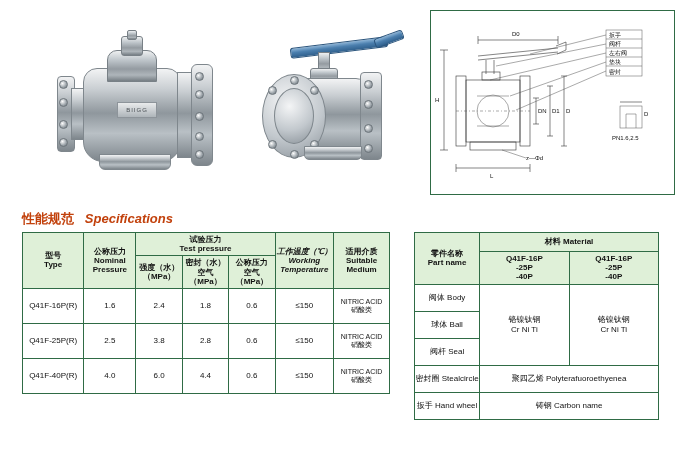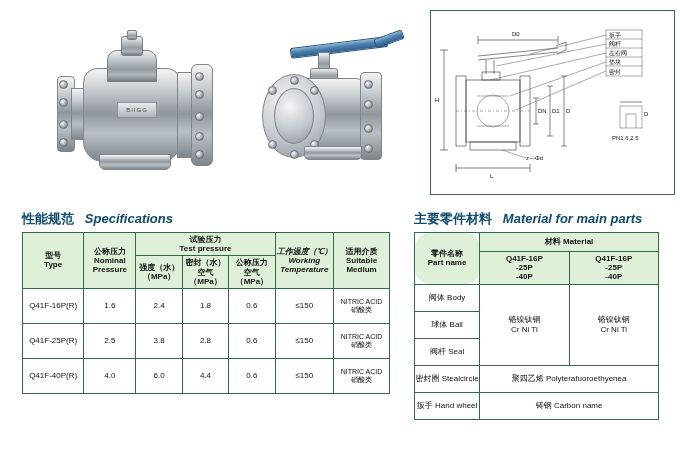--- a/index.html
+++ b/index.html
@@ -75,21 +75,21 @@
     left: 430px; top: 10px;
     width: 245px; height: 185px;
   }
   .drawing svg { display: block; }
 
   
   .sec-head {
     position: absolute;
     font-weight: bold;
     font-size: 13px;
-    color: #0c4a6e;
+    color: #c2410c;
     white-space: nowrap;
   }
   .sec-head .cn { font-size: 13px; }
   .sec-head .en { font-size: 13px; font-style: italic; }
   #spec-head { left: 22px; top: 210px; }
   #mat-head  { left: 414px; top: 210px; }
 
   
   table {
     border-collapse: collapse;
@@ -283,25 +283,20 @@
       </svg>
     </div>
   </div>
 
   <div class="sec-head" id="spec-head">
     <span class="cn">性能规范</span>
     &nbsp;
     <span class="en">Specifications</span>
   </div>
 
-  <div class="sec-head" id="mat-head">
-    <span class="cn">主要零件材料</span>
-    &nbsp;
-    <span class="en">Material for main parts</span>
-  </div>
 
   <table id="spec-table">
     <thead>
       <tr>
         <th rowspan="2" style="width:62px;">
           <span class="sub-line">型号</span>
           <span class="sub-line">Type</span>
         </th>
         <th rowspan="2" style="width:52px;">
           <span class="sub-line">公称压力</span>
@@ -374,21 +369,21 @@
           <span class="sub-line tiny">NITRIC ACID</span>
           <span class="sub-line tiny">硝酸类</span>
         </td>
       </tr>
     </tbody>
   </table>
 
   <table id="mat-table">
     <thead>
       <tr>
-        <th rowspan="2" style="width:61px;border-radius:15px;">
+        <th rowspan="2" style="width:61px;">
           <span class="sub-line">零件名称</span>
           <span class="sub-line">Part name</span>
         </th>
         <th colspan="2">材料 Material</th>
       </tr>
       <tr>
         <th style="width:84px;">
           <span class="sub-line">Q41F-16P</span>
           <span class="sub-line">-25P</span>
           <span class="sub-line">-40P</span>

